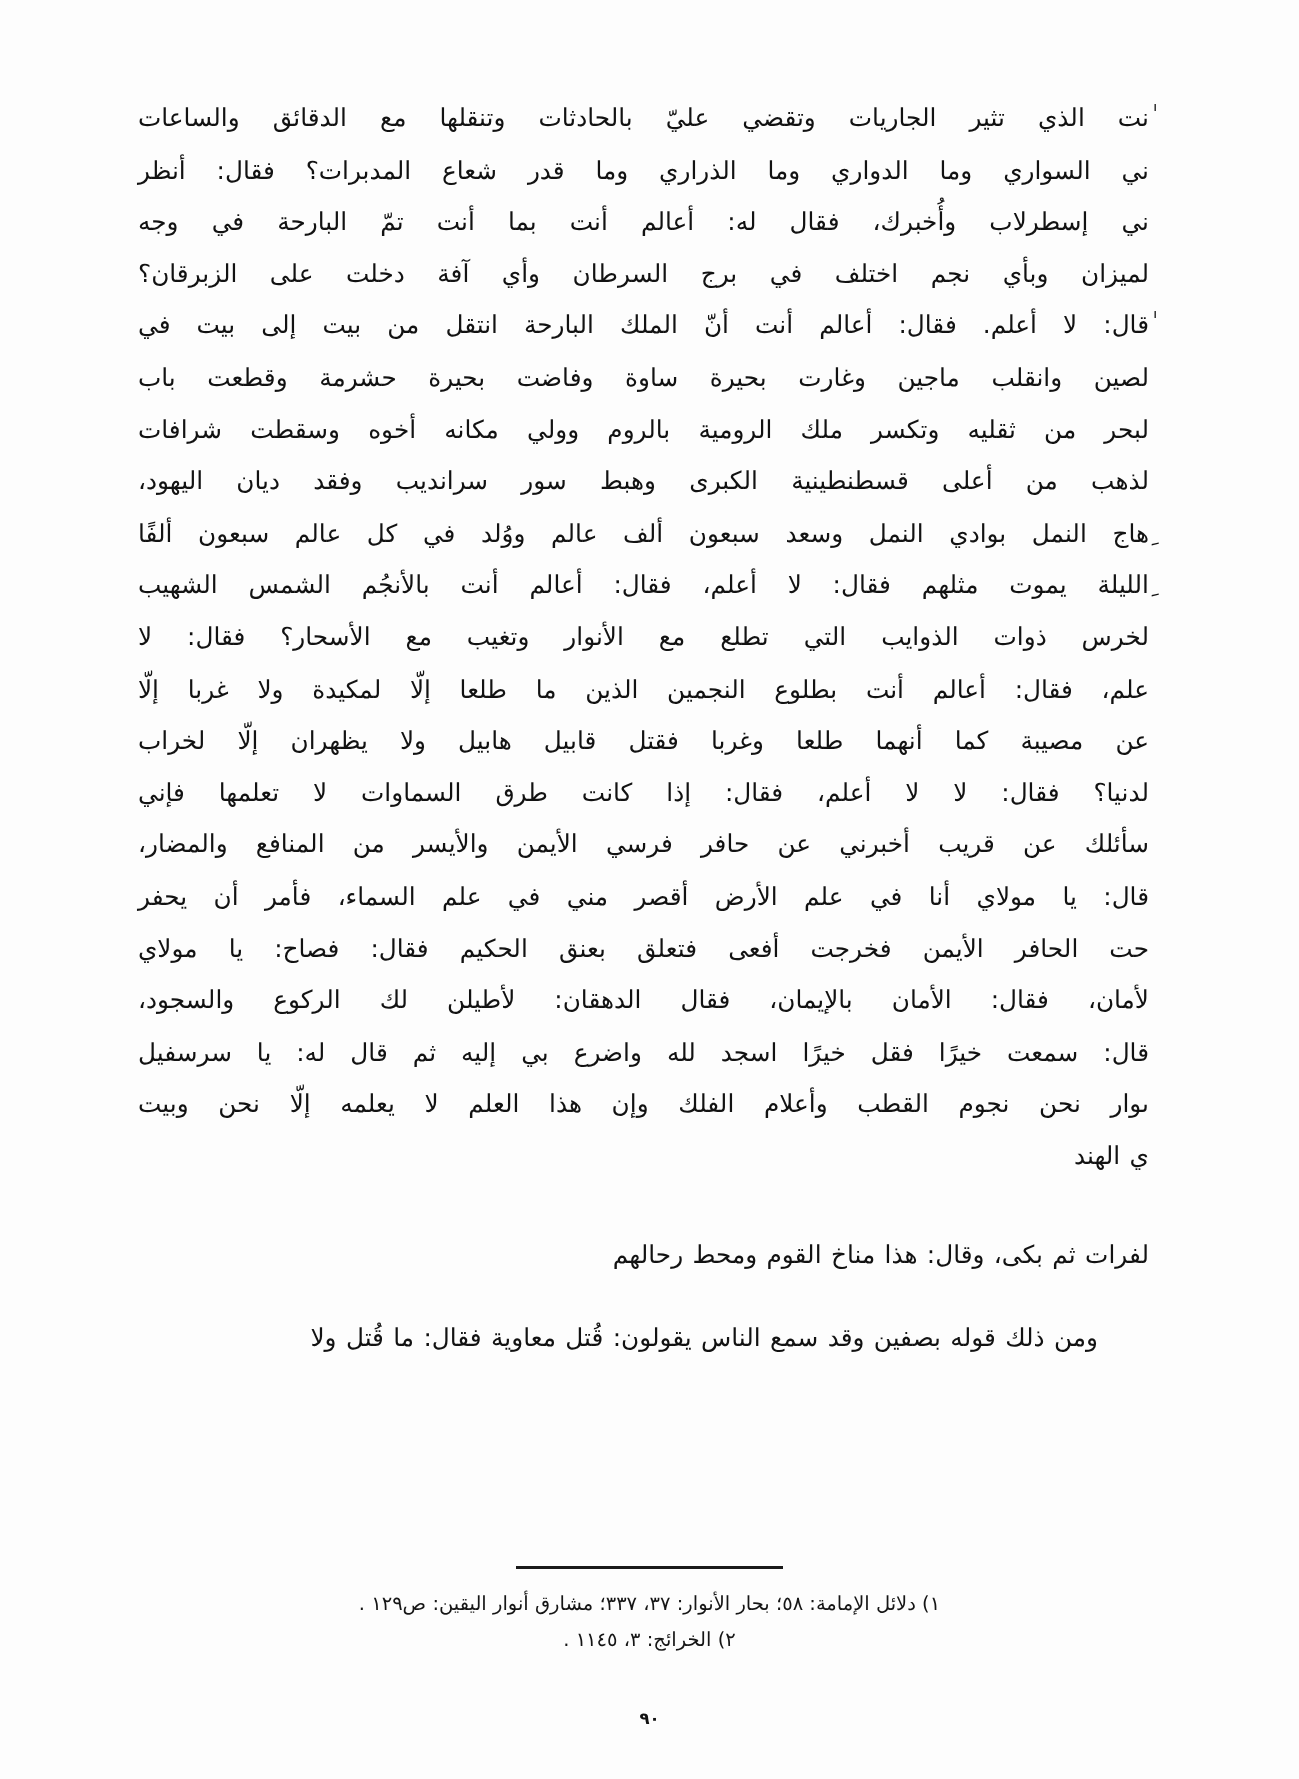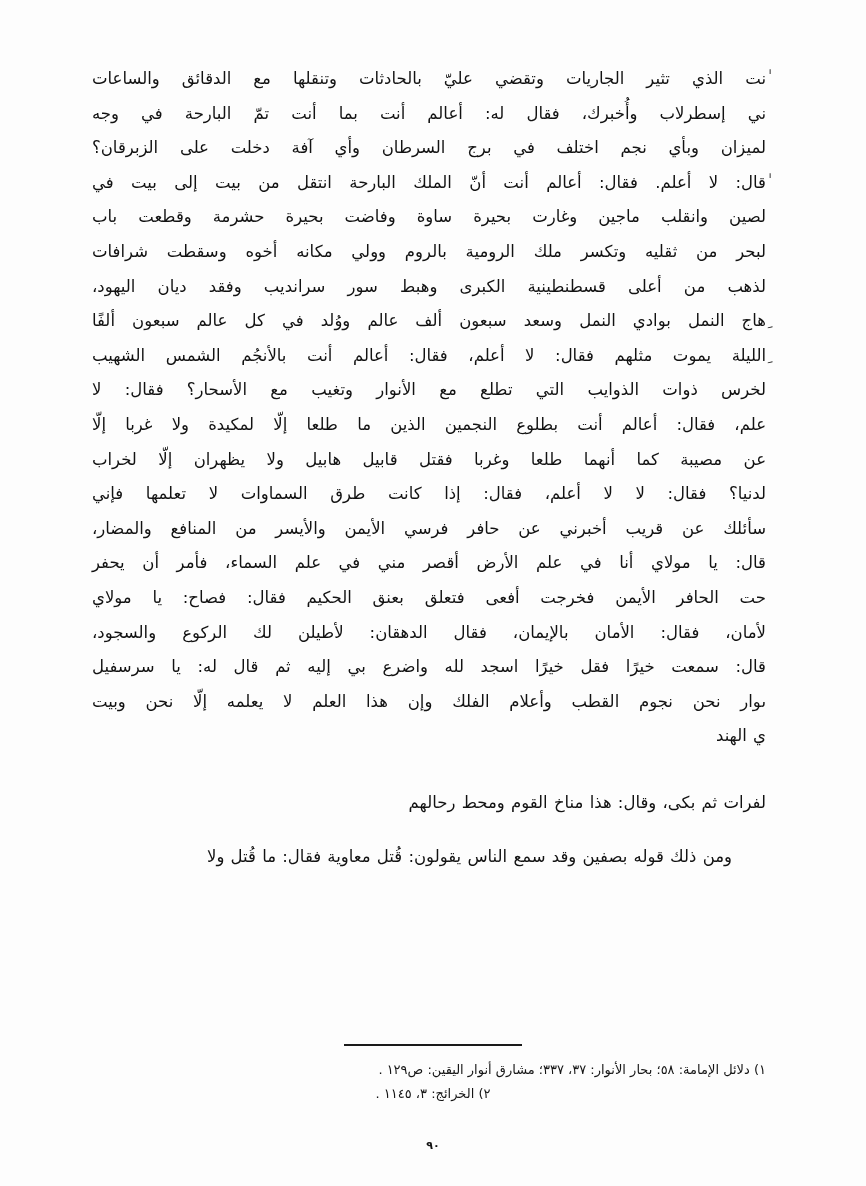--- a/index.html
+++ b/index.html
@@ -62,21 +62,21 @@
   }
   .fn-rule {
     width: 178px;
     height: 2px;
     background: #1a1a1a;
     margin: 0 auto 12px auto;
   }
   .fn-line {
     font-size: 13px;
     line-height: 24px;
-    text-align: right;
+    text-align: center;
     color: #151515;
   }
   .fn-line.second {
     text-align: center;
   }
   .page-number {
     position: absolute;
     bottom: 34px;
     left: 0;
     right: 0;
@@ -89,20 +89,21 @@
 </style>
 </head>
 <body>
 
 <div class="page">
 
   <div class="content">
 
     <div class="body-text">
       <p>ٰنت الذي تثير الجاريات وتقضي عليّ بالحادثات وتنقلها مع الدقائق والساعات</p>
+      <p>ني السواري وما الدواري وما الذراري وما قدر شعاع المدبرات؟ فقال: أنظر</p>
       <p>ني إسطرلاب وأُخبرك، فقال له: أعالم أنت بما أنت تمّ البارحة في وجه</p>
       <p>لميزان وبأي نجم اختلف في برج السرطان وأي آفة دخلت على الزبرقان؟</p>
       <p>ٰقال: لا أعلم. فقال: أعالم أنت أنّ الملك البارحة انتقل من بيت إلى بيت في</p>
       <p>لصين وانقلب ماجين وغارت بحيرة ساوة وفاضت بحيرة حشرمة وقطعت باب</p>
       <p>لبحر من ثقليه وتكسر ملك الرومية بالروم وولي مكانه أخوه وسقطت شرافات</p>
       <p>لذهب من أعلى قسطنطينية الكبرى وهبط سور سرانديب وفقد ديان اليهود،</p>
       <p>ِهاج النمل بوادي النمل وسعد سبعون ألف عالم ووُلد في كل عالم سبعون ألفًا</p>
       <p>ِالليلة يموت مثلهم فقال: لا أعلم، فقال: أعالم أنت بالأنجُم الشمس الشهيب</p>
       <p>لخرس ذوات الذوايب التي تطلع مع الأنوار وتغيب مع الأسحار؟ فقال: لا</p>
       <p>علم، فقال: أعالم أنت بطلوع النجمين الذين ما طلعا إلّا لمكيدة ولا غربا إلّا</p>

